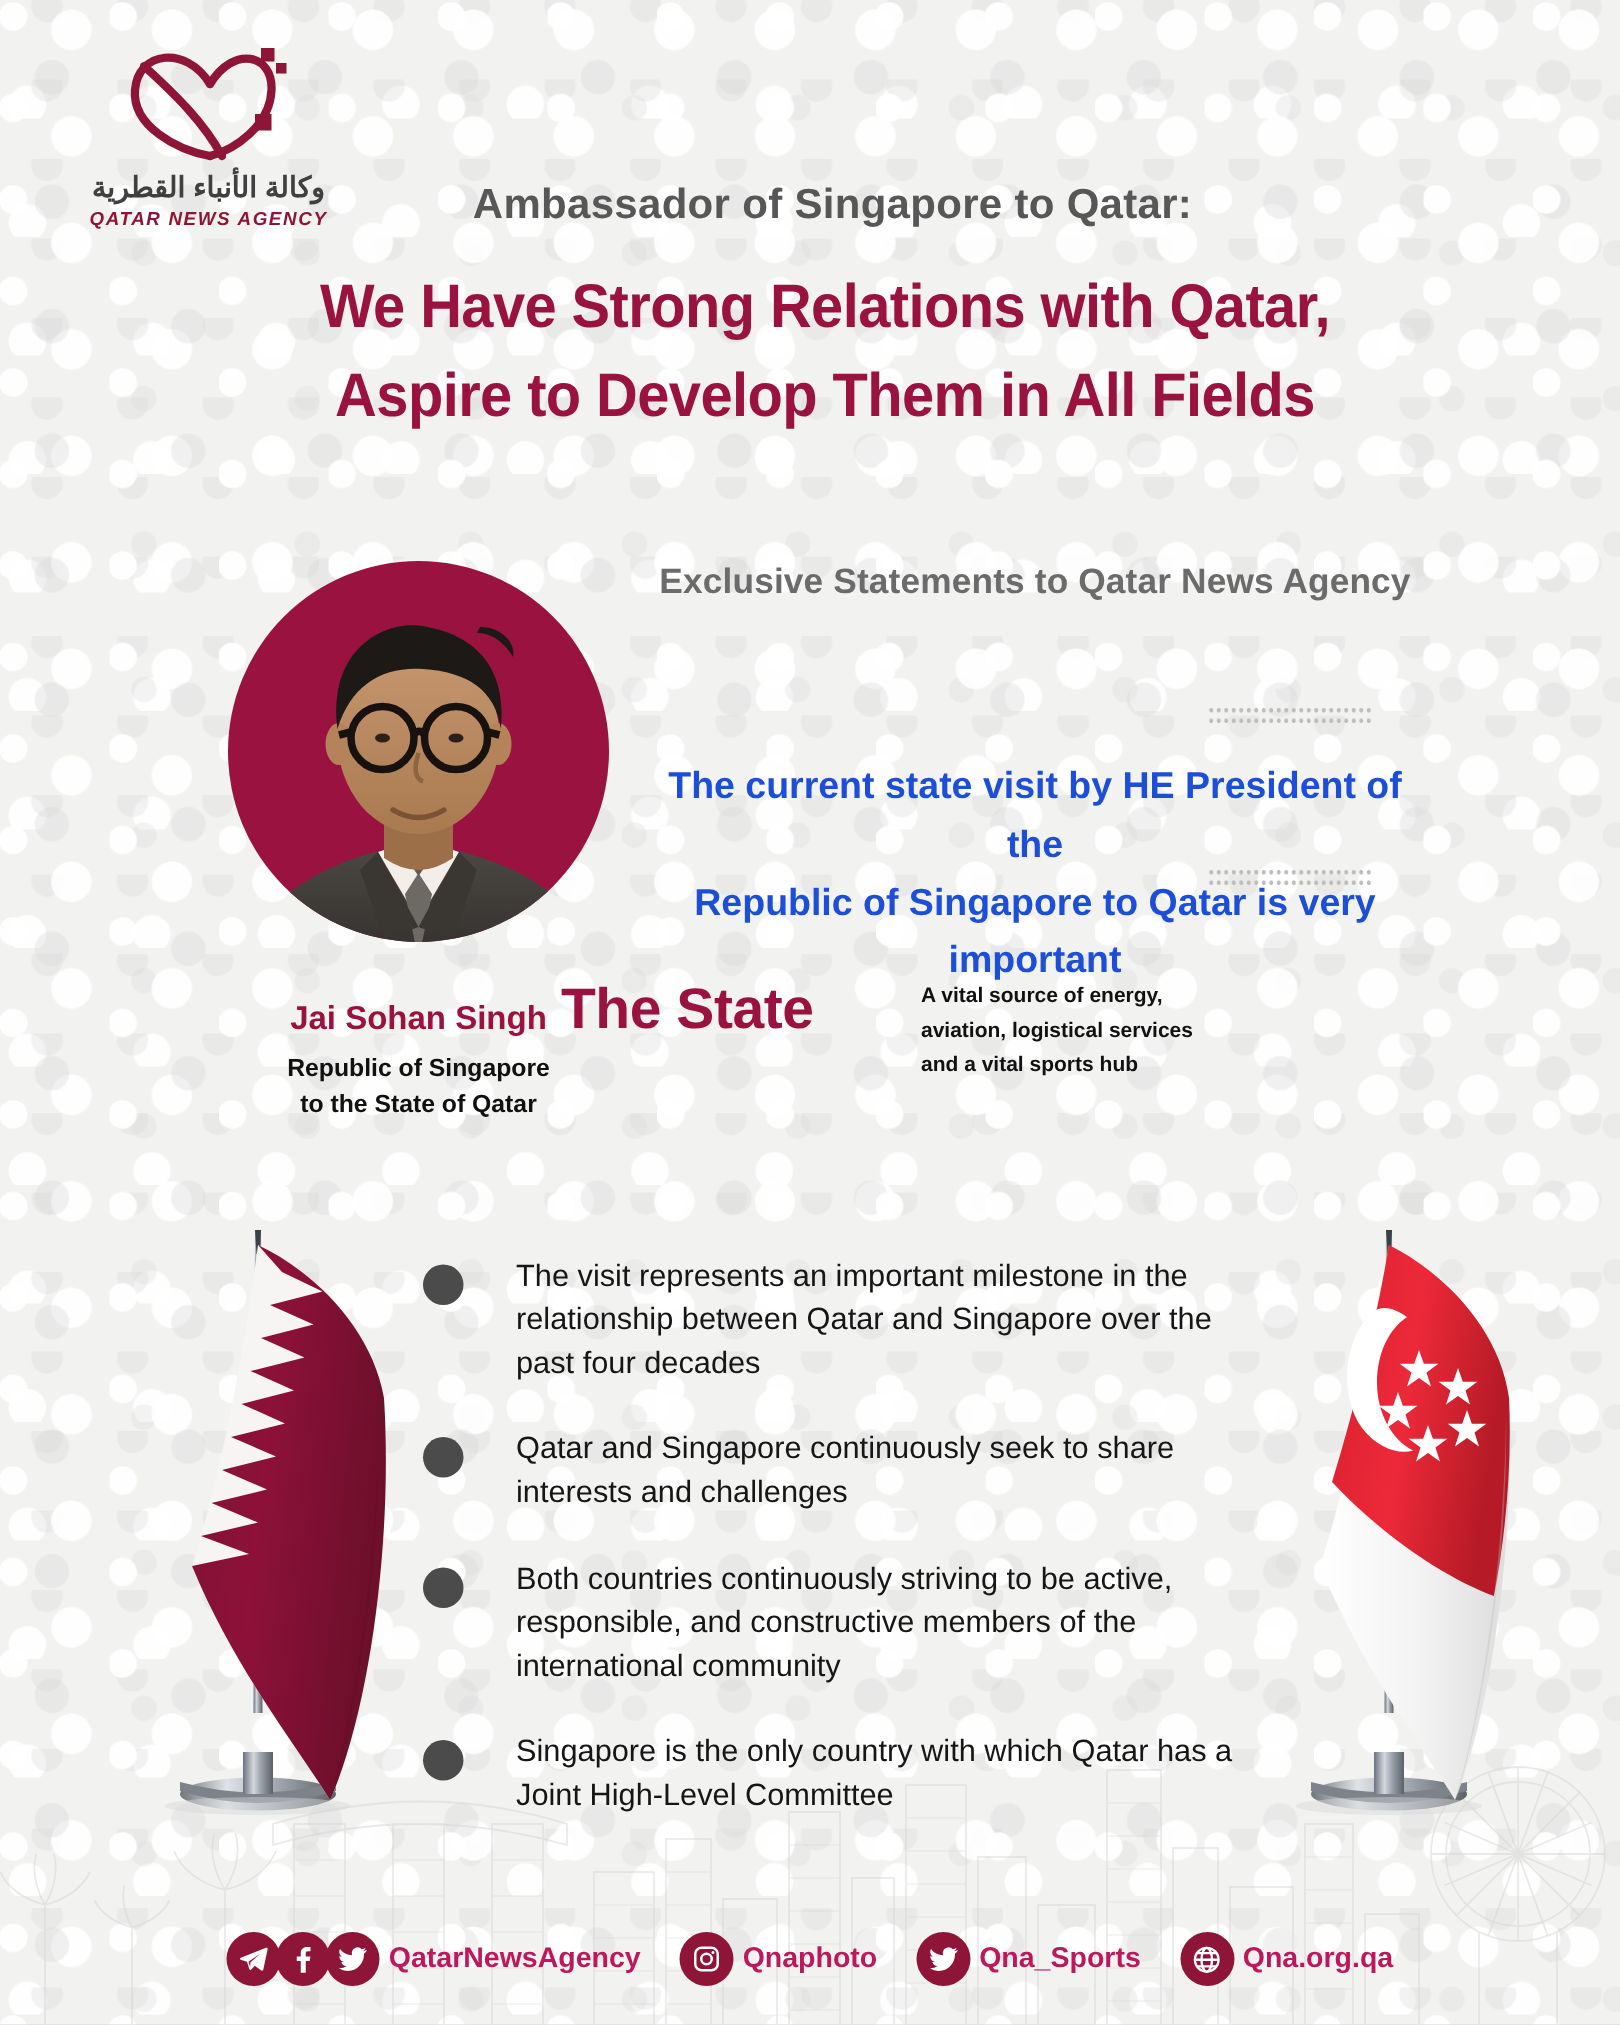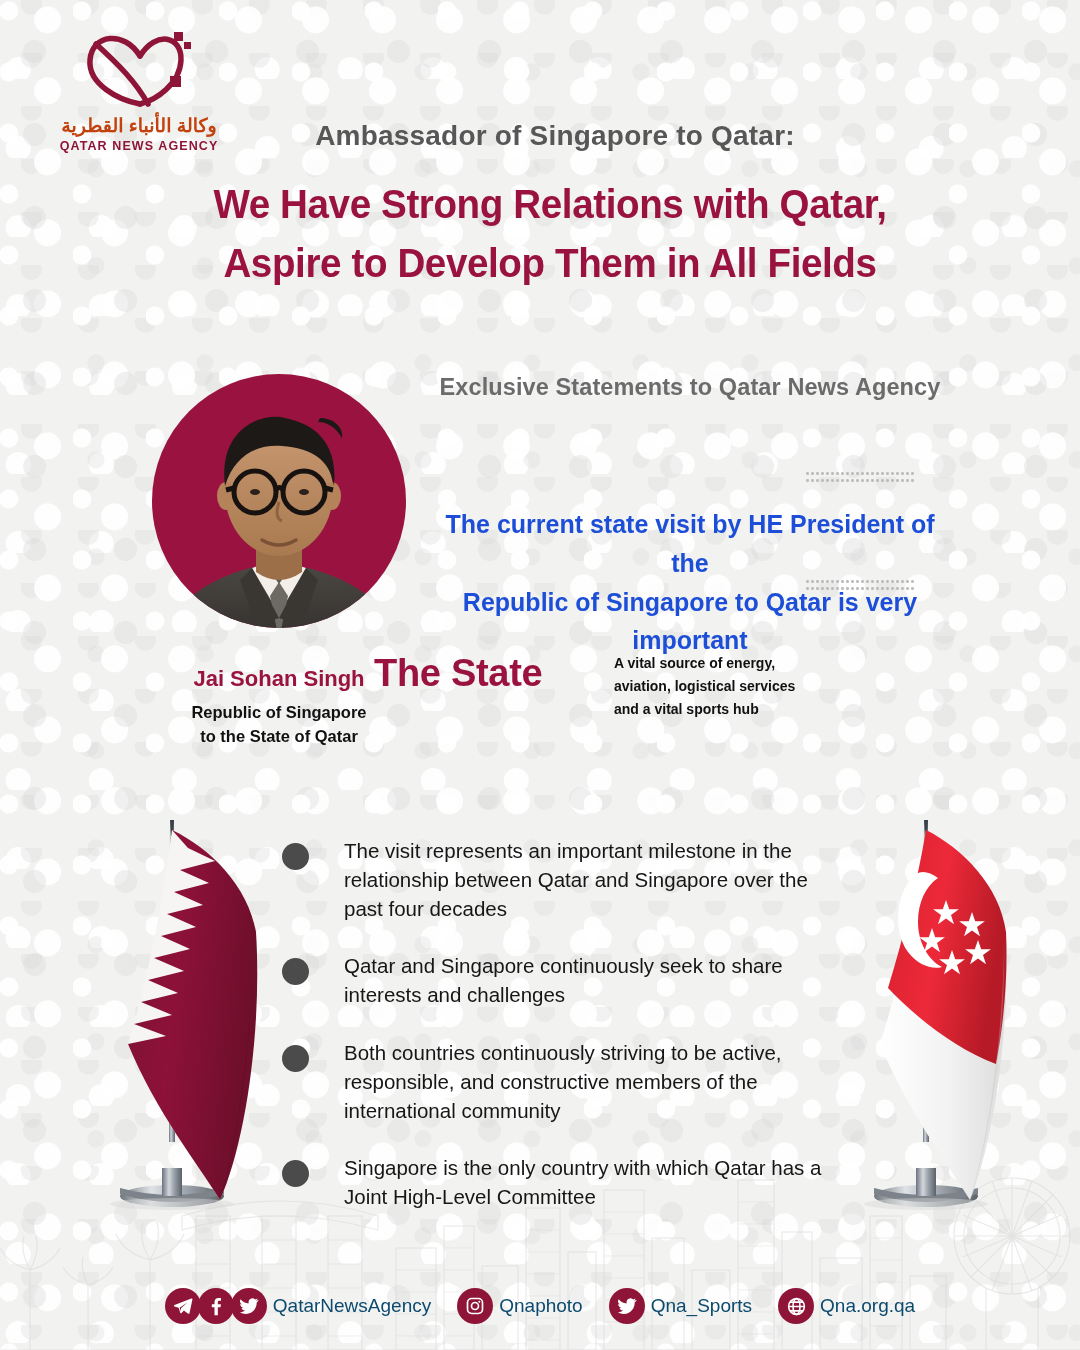--- a/index.html
+++ b/index.html
@@ -23,22 +23,22 @@
       radial-gradient(circle at 22% 88%, rgba(255,255,255,.9) 0 12px, transparent 13px);
     background-size:73px 61px, 91px 83px, 67px 71px, 109px 97px, 57px 53px, 83px 79px;
   }
   #skyline{ position:absolute; left:0; bottom:0; width:1080px; height:230px; z-index:1; opacity:.5; }
 
   .page{ position:absolute; inset:0; z-index:3; }
 
   
   #logo{ position:absolute; left:44px; top:26px; width:190px; text-align:center; }
   #logo .mark{ width:122px; height:88px; margin:0 auto; display:block; }
-  #logo .ar{ color:#c2410c; font-size:19px; font-weight:bold; letter-spacing:.5px; margin-top:2px; line-height:1.1;}
-  #logo .en{ color:#8e1538; font-size:12.5px; font-weight:bold; letter-spacing:1.1px; margin-top:2px;}
+  #logo .ar{ color:#404040; font-size:19px; font-weight:bold; letter-spacing:.5px; margin-top:2px; line-height:1.1;}
+  #logo .en{ color:#8e1538; font-size:12.5px; font-weight:bold; letter-spacing:1.1px; margin-top:2px;font-style:italic;}
 
   
   #kicker{
     position:absolute; left:160px; top:120px; width:790px; text-align:center;
     font-size:28px; font-weight:bold; color:#575757; letter-spacing:.2px;
     font-family:"Liberation Sans", sans-serif;
   }
   #headline{
     position:absolute; left:130px; top:175px; width:840px; text-align:center;
     color:#9a1240; font-weight:bold; font-size:41px; line-height:1.43;
@@ -115,21 +115,21 @@
   }
   .sgroup{ display:flex; align-items:center; margin-right:26px; }
   .sgroup:last-child{ margin-right:0; }
   .sicon{
     width:36px; height:36px; border-radius:50%; background:#8e1538;
     display:flex; align-items:center; justify-content:center;
     margin-right:-3px;
   }
   .sicon:last-of-type{ margin-right:0; }
   .sgroup .slabel{
-    color:#0c4a6e; font-size:19px; font-weight:400; margin-left:9px; white-space:nowrap;
+    color:#be185d; font-size:19px; font-weight:700; margin-left:9px; white-space:nowrap;
   }
 </style>
 </head>
 <body>
 
 <div id="bg-texture"></div>
 
 <svg id="skyline" viewBox="0 0 1080 230" preserveAspectRatio="none">
   <g fill="none" stroke="#d6d6d6" stroke-width="1.2">
 

